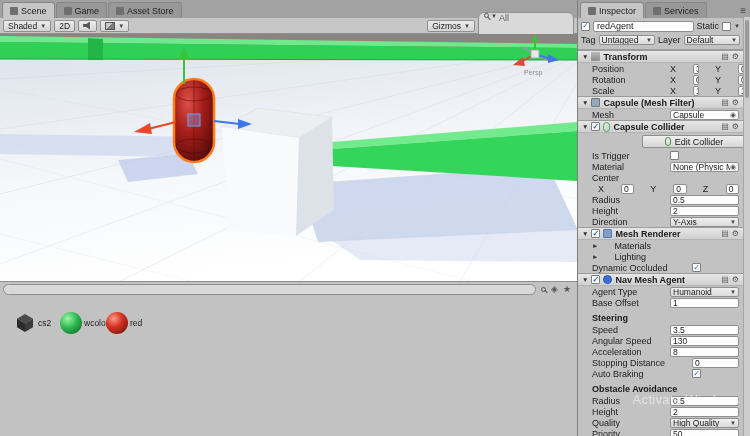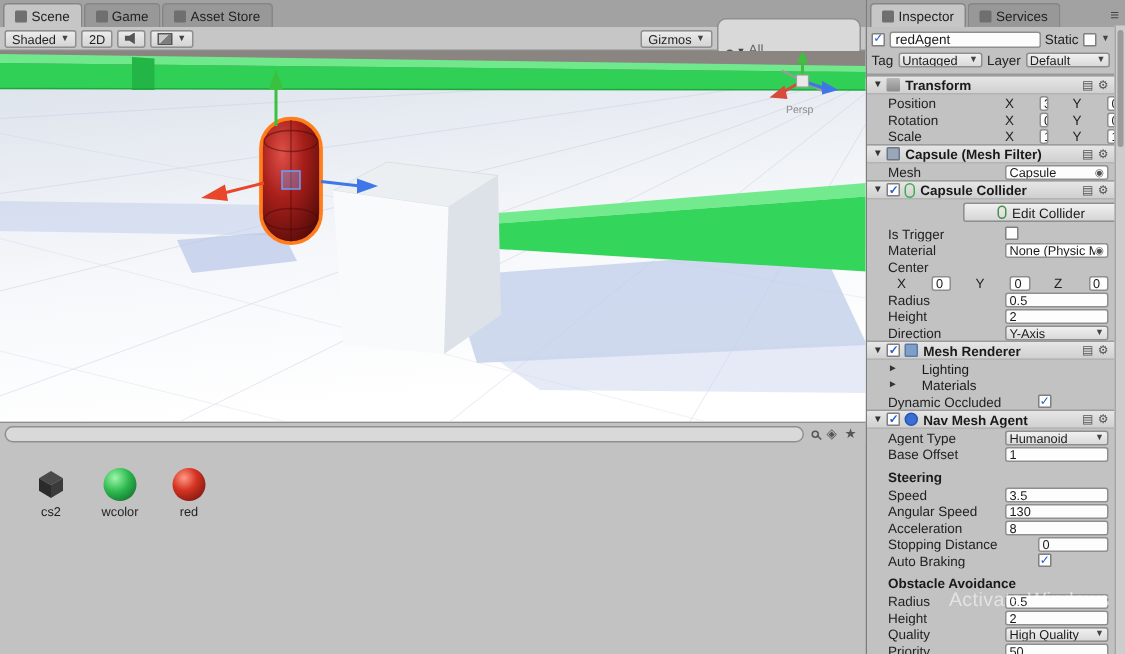--- a/index.html
+++ b/index.html
@@ -14,32 +14,32 @@
   .tabicon{width:8px;height:8px;background:#6f6f6f;border-radius:1px;flex:none}
   .tb-spacer{flex:1}
   .menu-ico{font-size:10px;color:#444;padding:0 4px 2px 0}
   
   .scene-toolbar{height:16px;background:#c6c6c6;border-bottom:1px solid #8f8f8f;display:flex;align-items:center;padding:0 3px;gap:3px;flex:none}
   .tbtn{height:12px;border:1px solid #8f8f8f;background:linear-gradient(#ececec,#d4d4d4);border-radius:2px;display:flex;align-items:center;padding:0 4px;gap:3px;font-size:8.5px;color:#222}
   .dd{font-size:6px;color:#444;line-height:1}
   .spacer{flex:1}
   .speaker-icon{width:9px;height:8px;background:#555;clip-path:polygon(0 30%,35% 30%,75% 0,75% 100%,35% 70%,0 70%)}
   .image-icon{width:10px;height:8px;border:1px solid #555;background:linear-gradient(135deg,#c9c9c9 50%,#7d7d7d 50%)}
-  .searchbox{height:27px;width:96px;border:1px solid #8f8f8f;border-radius:6px;background:#d9d9d9;display:flex;align-items:flex-end;gap:2px;padding:0 5px;color:#666}
+  .searchbox{height:27px;width:96px;border:1px solid #8f8f8f;border-radius:6px;background:#d9d9d9;display:flex;align-items:flex-start;gap:2px;padding:0 5px;color:#666}
   .mag{width:5px;height:5px;border:1.2px solid #555;border-radius:50%;position:relative;flex:none}
   .mag:after{content:"";position:absolute;width:4px;height:1.2px;background:#555;transform:rotate(45deg);right:-3px;bottom:-2px}
   
   .scene-view{position:relative;height:247px;background:#eef1f6;overflow:hidden;flex:none}
   
   .project-panel{flex:1;background:#c2c2c2;display:flex;flex-direction:column;overflow:hidden}
   .proj-toolbar{height:15px;border-top:1px solid #8f8f8f;display:flex;align-items:center;gap:5px;padding:0 6px 0 3px;background:#c2c2c2;flex:none}
   .proj-search{flex:1;height:11px;border:1px solid #8f8f8f;border-radius:6px;background:#d9d9d9}
   .mini-ico{color:#555;font-size:9px;line-height:1}
   .proj-grid{display:flex;gap:6px;padding:16px 0 0 14px}
-  .proj-item{width:40px;display:flex;flex-direction:column;align-items:center;gap:2px}
+  .proj-item{width:40px;display:flex;flex-direction:row;align-items:center;gap:2px}
   .thumb{width:22px;height:22px;display:flex;align-items:center;justify-content:center}
   .sphere{width:22px;height:22px;border-radius:50%}
   .sphere.red{background:radial-gradient(circle at 35% 30%,#ff9a85 0%,#d53322 40%,#5f0d08 100%)}
   .sphere.green{background:radial-gradient(circle at 35% 30%,#9bf7ab 0%,#2db84e 45%,#0b5a22 100%)}
   .ilabel{font-size:8.5px;color:#222}
   
   .inspector{flex:1;position:relative;background:#c2c2c2;overflow:hidden;display:flex;flex-direction:column}
   .ins-body{flex:1;overflow:hidden;padding-right:7px}
   .ihdr{padding:2px 3px 3px 3px;border-bottom:1px solid #9a9a9a;display:flex;flex-direction:column;gap:2px}
   .hrow{display:flex;align-items:center;gap:3px;height:12px}
@@ -401,25 +401,25 @@
             <span>✓</span>
           </span>
         <span class="cicon mr"></span>
         <span>Mesh Renderer</span>
         <span class="hspacer"></span>
         <span class="hico">▤</span>
         <span class="hico">⚙</span>
       </div>
       <div class="row">
         <span class="fold">►</span>
+        <span>Materials</span>
+      </div>
+      <div class="row">
+        <span class="fold">►</span>
         <span>Lighting</span>
-      </div>
-      <div class="row">
-        <span class="fold">►</span>
-        <span>Materials</span>
       </div>
       <div class="row">
         <span class="lbl wide">Dynamic Occluded</span>
         <span class="cb">
             <span>✓</span>
           </span>
       </div>
 
       <div class="chead">
         <span class="fold">▼</span>

